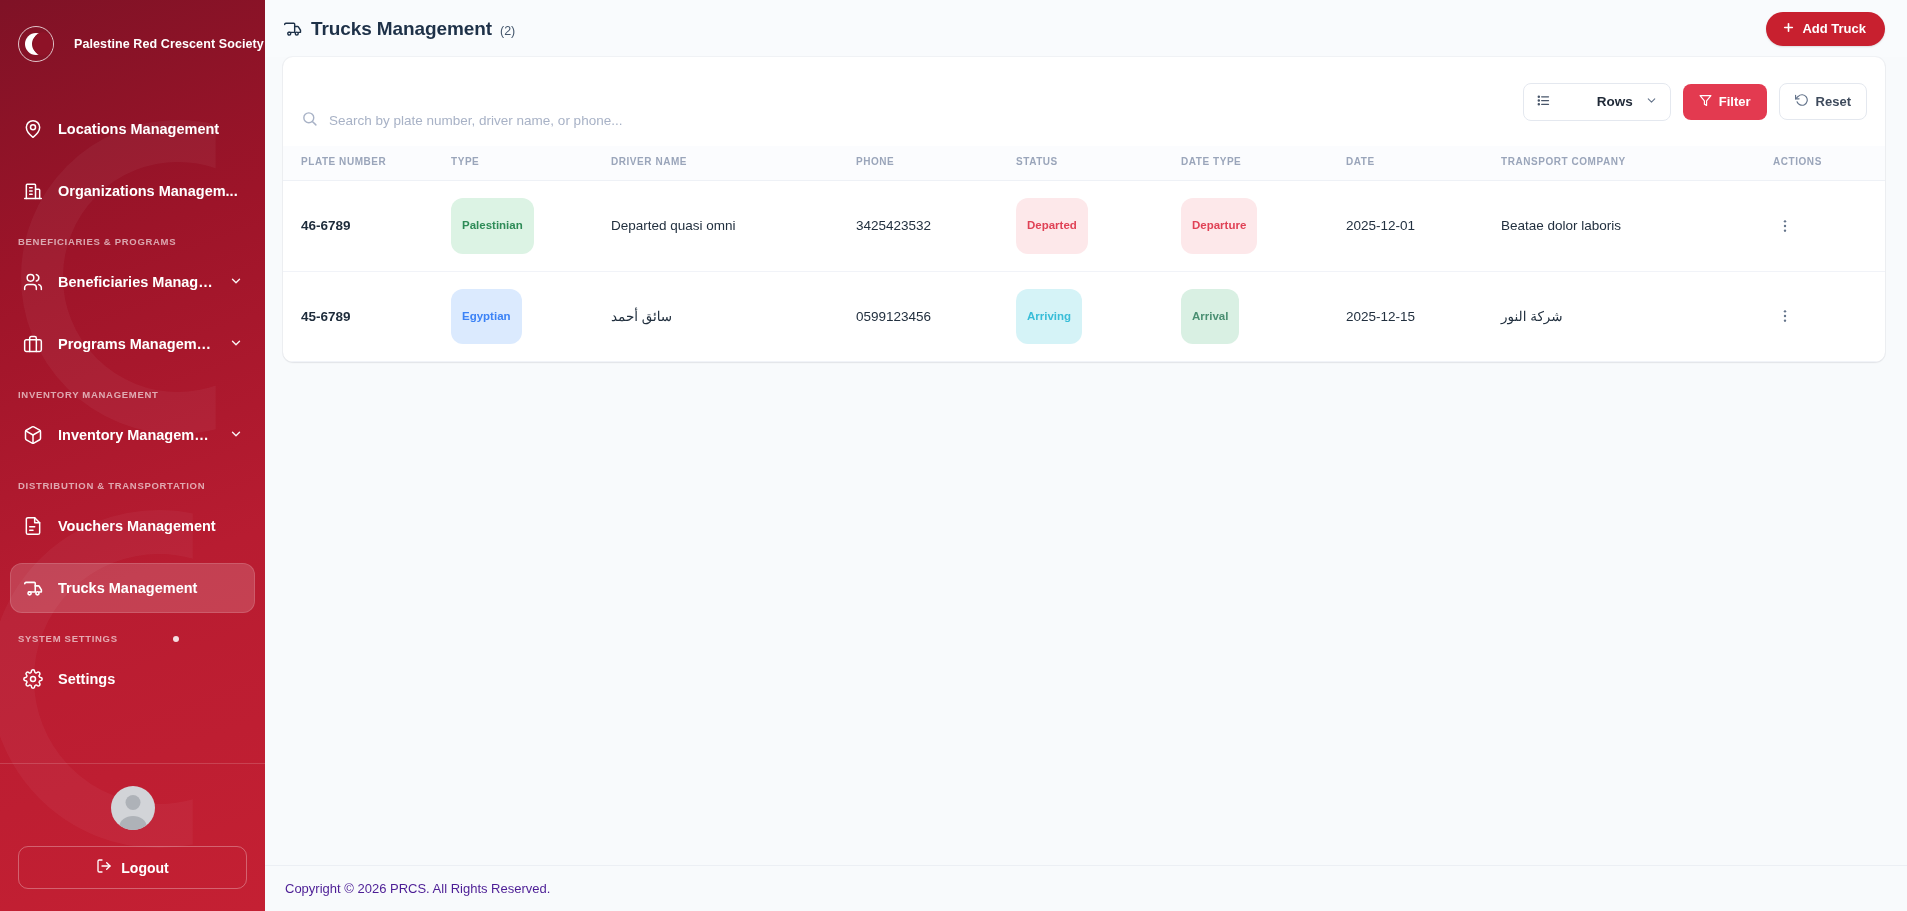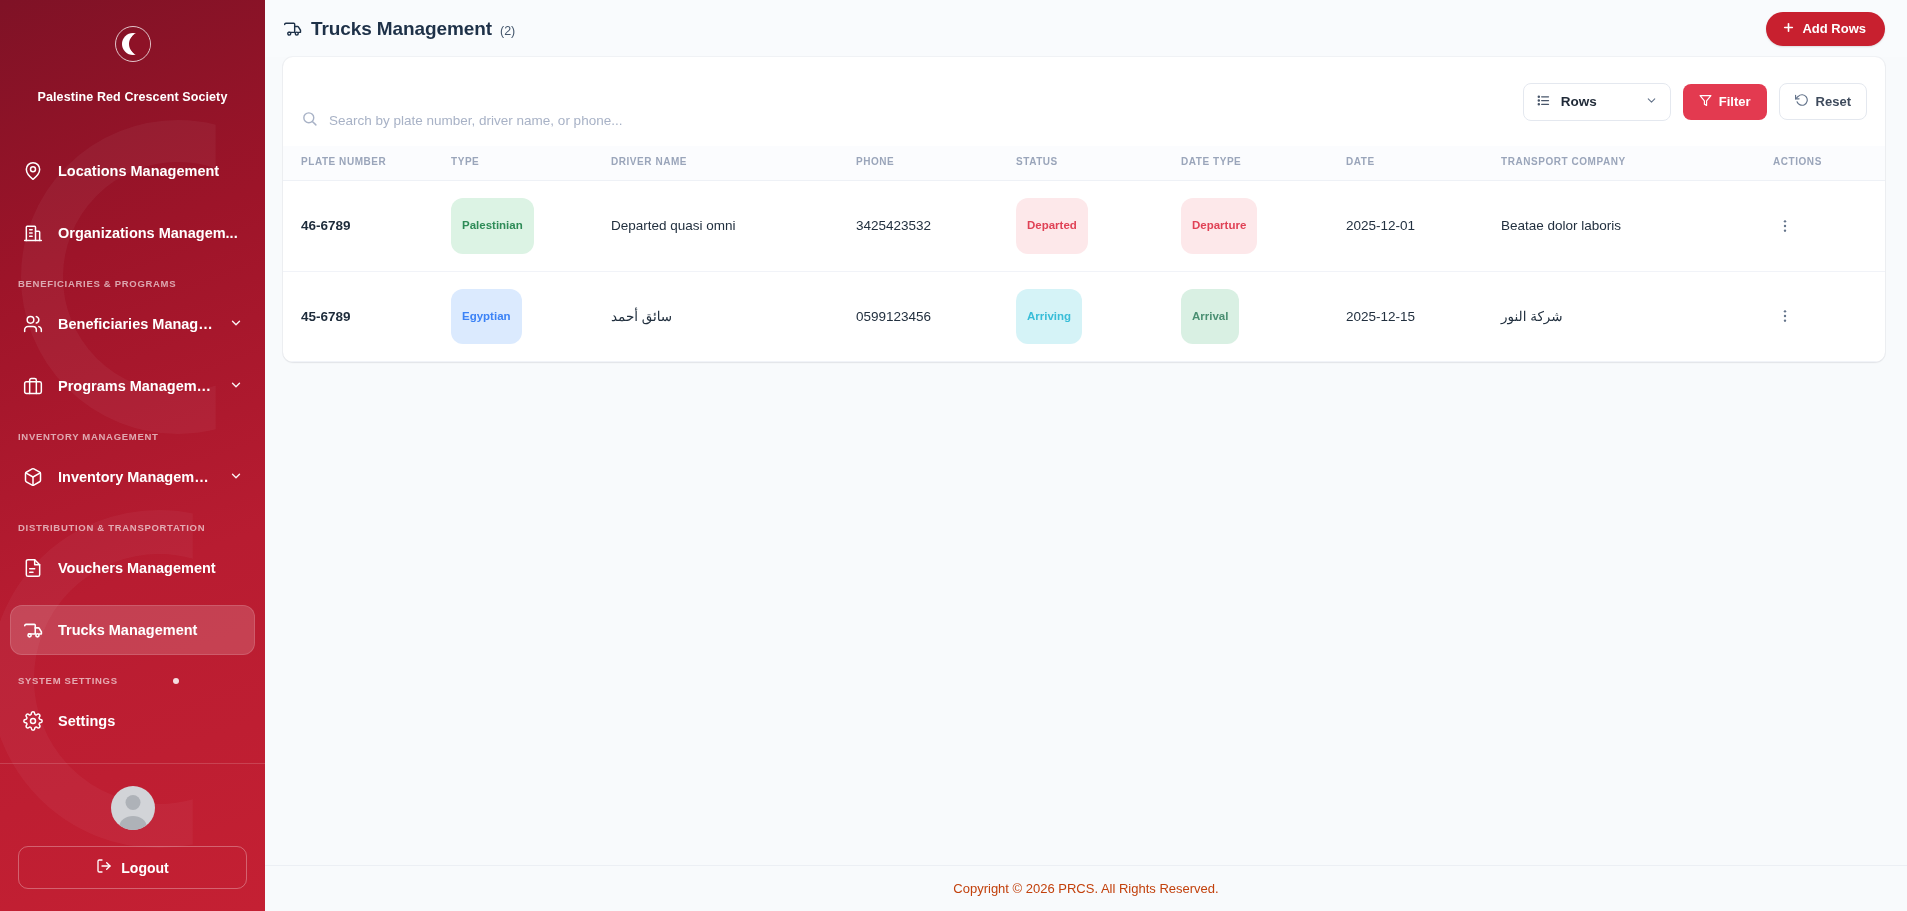--- a/index.html
+++ b/index.html
@@ -38,23 +38,23 @@
     content: "";
     position: absolute;
     left: -10px; top: 510px;
     width: 250px; height: 250px;
     border-radius: 50%;
     border: 44px solid rgba(255,255,255,0.04);
     clip-path: polygon(0 0, 60% 0, 60% 100%, 0 100%);
     pointer-events: none;
   }
   .brand {
-    display: flex; align-items: center; gap: 28px;
+    display: flex; align-items: center; gap: 20px;
     padding: 26px 18px 20px 18px;
-    position: relative; z-index: 3; flex-direction: column;
+    position: relative; z-index: 3;
   }
   .brand-logo {
     width: 36px; height: 36px; flex: 0 0 36px;
     border-radius: 50%;
     border: 1.5px solid rgba(255,255,255,0.75);
     position: relative;
     display: flex; align-items: center; justify-content: center;
   }
   .brand-logo .crescent {
     width: 22px; height: 22px; border-radius: 50%;
@@ -169,21 +169,21 @@
     background: transparent;
   }
   .search-input::placeholder { color: #a8b2c6; }
   .rows-select {
     display: flex; align-items: center; gap: 10px;
     border: 1px solid #e4e8ef; border-radius: 8px;
     padding: 9px 12px; min-width: 148px;
     font-size: 13.5px; color: #1f2937; font-weight: 600;
     cursor: pointer; background: #fff;
   }
-  .rows-select .lbl { flex: 1; }
+  .rows-select .lbl { flex: 1; margin-left: 36px; }
   .btn {
     display: flex; align-items: center; gap: 7px;
     border-radius: 8px; padding: 9px 15px;
     font-size: 13px; font-weight: 700; cursor: pointer;
     border: 1px solid transparent;
   }
   .btn-filter { background: #e33a50; color: #fff; align-items: center; }
   .btn-reset { background: #fff; color: #3e4a5c; border-color: #e4e8ef; font-weight: 600; }
 
   table { width: 100%; border-collapse: collapse; table-layout: fixed; }
@@ -212,24 +212,25 @@
   .pill-green  { background: #dcf3e4; color: #2e8b57; }
   .pill-blue   { background: #dbeafe; color: #3b82f6; }
   .pill-red    { background: #fde8ea; color: #e04256; }
   .pill-cyan   { background: #d5f3f7; color: #38bdd8; }
   .pill-mint   { background: #d9f0e3; color: #4a8f72; }
   .kebab { display:flex; align-items:center; justify-content:center; width: 24px; height: 24px; cursor: pointer; color:#64748b; }
   .rtl { direction: rtl; text-align: left; unicode-bidi: embed; }
 
   .footer {
     height: 46px; flex: 0 0 46px;
-    display: flex; align-items: center; justify-content: center;
-    font-size: 13px; color: #c2410c;
+    display: flex; align-items: center; justify-content: flex-start;
+    font-size: 13px; color: #4c1d95;
     background: #f8fafc;
     border-top: 1px solid #eceff4;
+    padding-left: 20px;
   }
   .spacer { flex: 1; }
 </style>
 </head>
 <body>
 
 <div class="app">
 
   <aside class="sidebar">
 
@@ -397,21 +398,21 @@
         <span class="ttl">Trucks Management</span>
         <span class="count">(2)</span>
       </div>
       <button class="add-btn">
         <span>
           <svg width="13" height="13" viewBox="0 0 24 24" fill="none" stroke="#fff" stroke-width="3" stroke-linecap="round">
               <line x1="12" y1="5" x2="12" y2="19"></line>
               <line x1="5" y1="12" x2="19" y2="12"></line>
             </svg>
         </span>
-        <span>Add Rows</span>
+        <span>Add Truck</span>
       </button>
     </header>
 
     <div class="content">
       <div class="card">
 
         <div class="toolbar">
           <div class="search-wrap">
             <span>
               <svg width="17" height="17" viewBox="0 0 24 24" fill="none" stroke="#a8b2c6" stroke-width="2" stroke-linecap="round">

